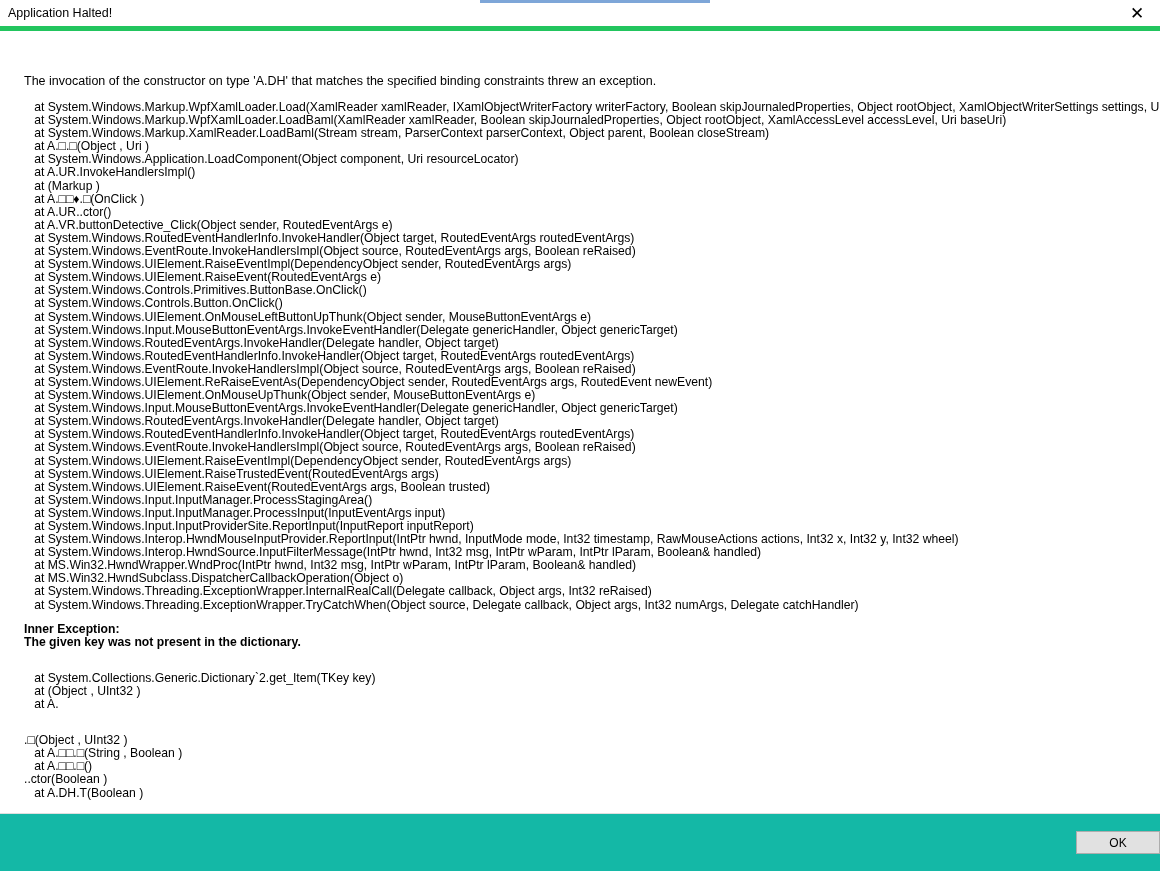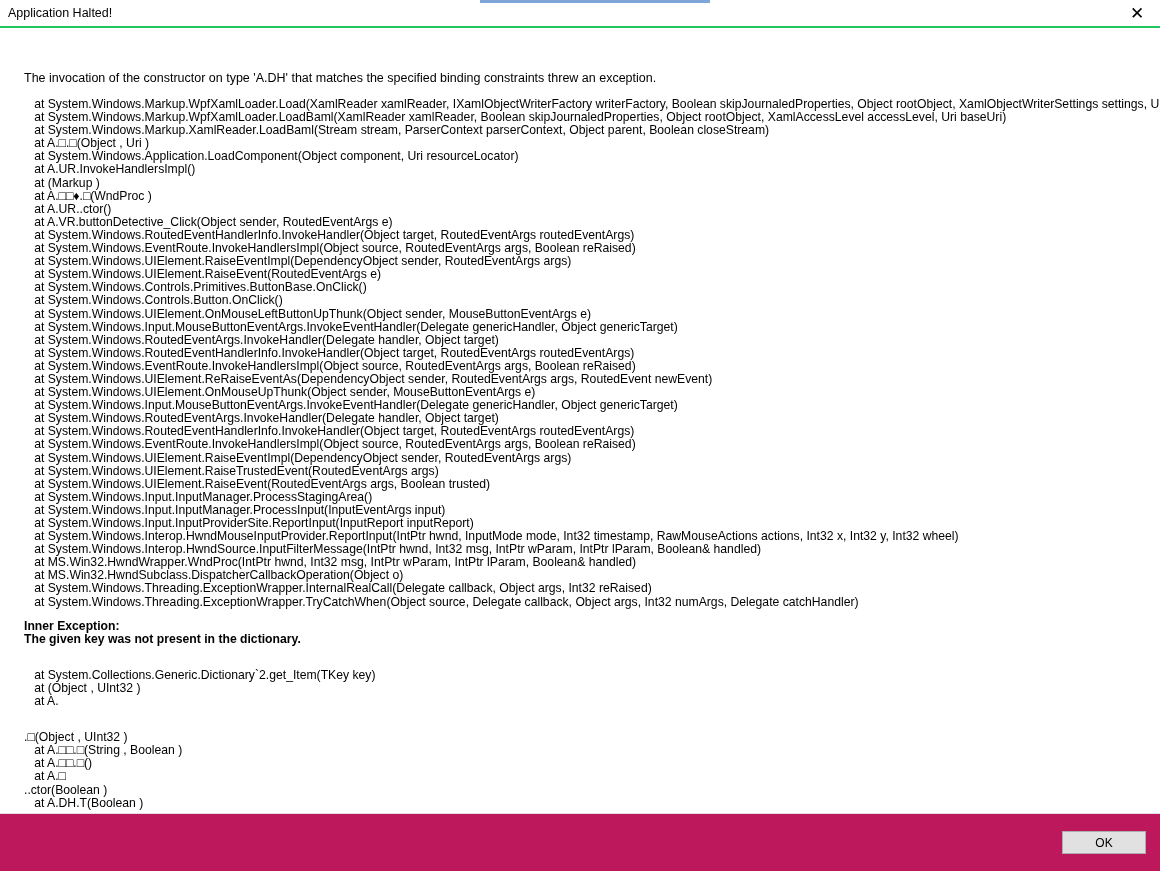--- a/index.html
+++ b/index.html
@@ -21,21 +21,21 @@
     height: 871px;
     box-sizing: border-box;
     background: #ffffff;
     display: flex;
     flex-direction: column;
   }
   .titlebar {
     height: 26px;
     min-height: 26px;
     background: #ffffff;
-    border-bottom: 2px solid #22c55e;
+    border-bottom: 5px solid #22c55e;
     display: flex;
     align-items: center;
     justify-content: space-between;
     padding: 0 0 0 8px;
     position: relative;
   }
   .title-text {
     font-size: 12.5px;
     color: #000000;
     line-height: 26px;
@@ -92,26 +92,25 @@
     font-size: 12.2px;
     line-height: 13.1px;
     color: #000000;
     white-space: pre;
     padding-left: 12px;
     font-weight: bold;
   }
   .footer {
     height: 58px;
     min-height: 58px;
-    background: #be185d;
+    background: #14b8a6;
     border-top: 1px solid #dfdfdf;
     display: flex;
     align-items: center;
     justify-content: flex-end;
-    padding-right: 14px;
     box-sizing: border-box;
   }
   .ok-button {
     width: 84px;
     height: 23px;
     background: #e1e1e1;
     border: 1px solid #adadad;
     font-family: "Liberation Sans", sans-serif;
     font-size: 12px;
     color: #000000;
@@ -134,21 +133,21 @@
     <div class="headline">The invocation of the constructor on type 'A.DH' that matches the specified binding constraints threw an exception.</div>
 
     <div class="stack" id="stack-main">
         <div class="stack-line">   at System.Windows.Markup.WpfXamlLoader.Load(XamlReader xamlReader, IXamlObjectWriterFactory writerFactory, Boolean skipJournaledProperties, Object rootObject, XamlObjectWriterSettings settings, Uri baseUri)</div>
         <div class="stack-line">   at System.Windows.Markup.WpfXamlLoader.LoadBaml(XamlReader xamlReader, Boolean skipJournaledProperties, Object rootObject, XamlAccessLevel accessLevel, Uri baseUri)</div>
         <div class="stack-line">   at System.Windows.Markup.XamlReader.LoadBaml(Stream stream, ParserContext parserContext, Object parent, Boolean closeStream)</div>
         <div class="stack-line">   at A.□.□(Object , Uri )</div>
         <div class="stack-line">   at System.Windows.Application.LoadComponent(Object component, Uri resourceLocator)</div>
         <div class="stack-line">   at A.UR.InvokeHandlersImpl()</div>
         <div class="stack-line">   at (Markup )</div>
-        <div class="stack-line">   at A.□□♦.□(WndProc )</div>
+        <div class="stack-line">   at A.□□♦.□(OnClick )</div>
         <div class="stack-line">   at A.UR..ctor()</div>
         <div class="stack-line">   at A.VR.buttonDetective_Click(Object sender, RoutedEventArgs e)</div>
         <div class="stack-line">   at System.Windows.RoutedEventHandlerInfo.InvokeHandler(Object target, RoutedEventArgs routedEventArgs)</div>
         <div class="stack-line">   at System.Windows.EventRoute.InvokeHandlersImpl(Object source, RoutedEventArgs args, Boolean reRaised)</div>
         <div class="stack-line">   at System.Windows.UIElement.RaiseEventImpl(DependencyObject sender, RoutedEventArgs args)</div>
         <div class="stack-line">   at System.Windows.UIElement.RaiseEvent(RoutedEventArgs e)</div>
         <div class="stack-line">   at System.Windows.Controls.Primitives.ButtonBase.OnClick()</div>
         <div class="stack-line">   at System.Windows.Controls.Button.OnClick()</div>
         <div class="stack-line">   at System.Windows.UIElement.OnMouseLeftButtonUpThunk(Object sender, MouseButtonEventArgs e)</div>
         <div class="stack-line">   at System.Windows.Input.MouseButtonEventArgs.InvokeEventHandler(Delegate genericHandler, Object genericTarget)</div>
@@ -184,21 +183,20 @@
         <div class="stack-line">   at System.Collections.Generic.Dictionary`2.get_Item(TKey key)</div>
         <div class="stack-line">   at (Object , UInt32 )</div>
         <div class="stack-line">   at A.</div>
       </div>
 
     <div class="section-gap"></div>
     <div class="stack" id="stack-inner-tail">
         <div class="stack-line">.□(Object , UInt32 )</div>
         <div class="stack-line">   at A.□□.□(String , Boolean )</div>
         <div class="stack-line">   at A.□□.□()</div>
-        <div class="stack-line">   at A.□</div>
         <div class="stack-line">..ctor(Boolean )</div>
         <div class="stack-line">   at A.DH.T(Boolean )</div>
       </div>
   </div>
 
   <div class="footer">
     <button class="ok-button">OK</button>
   </div>
 
 </div>

